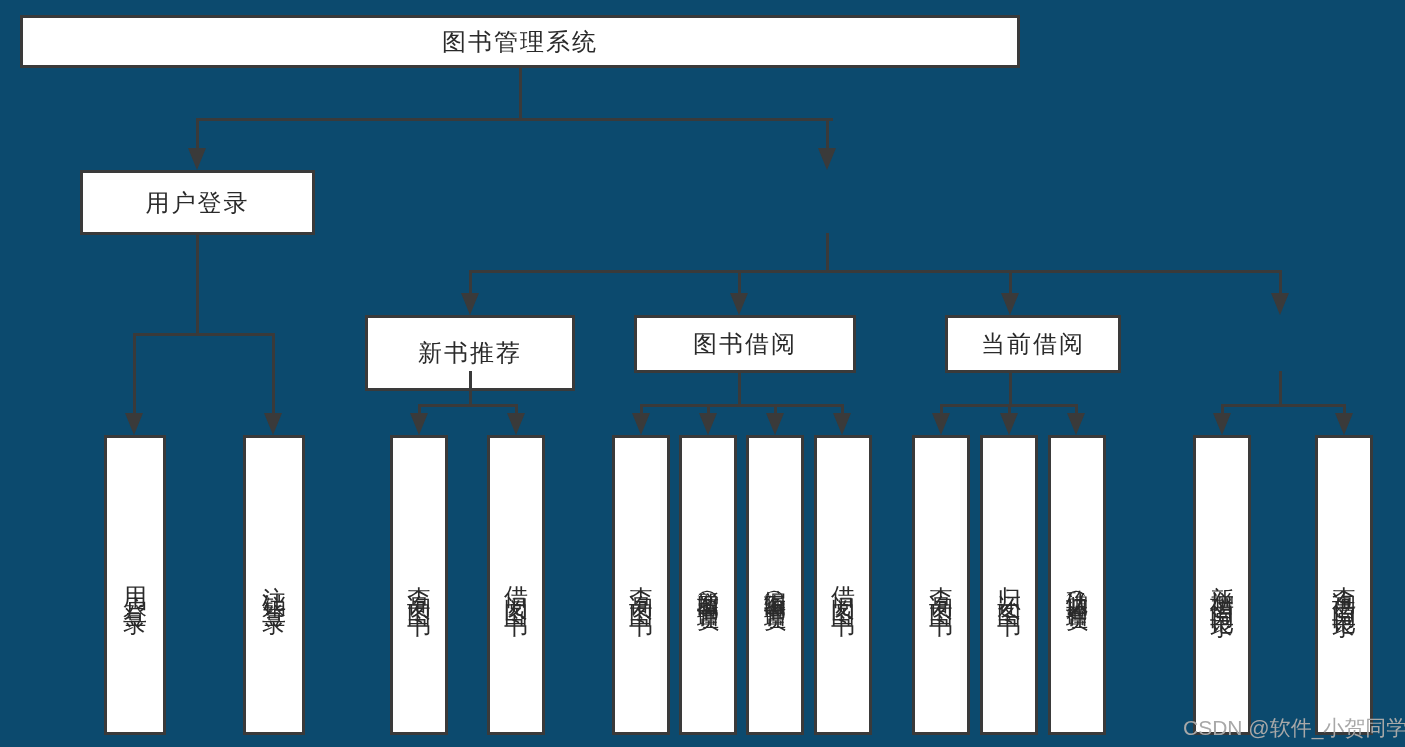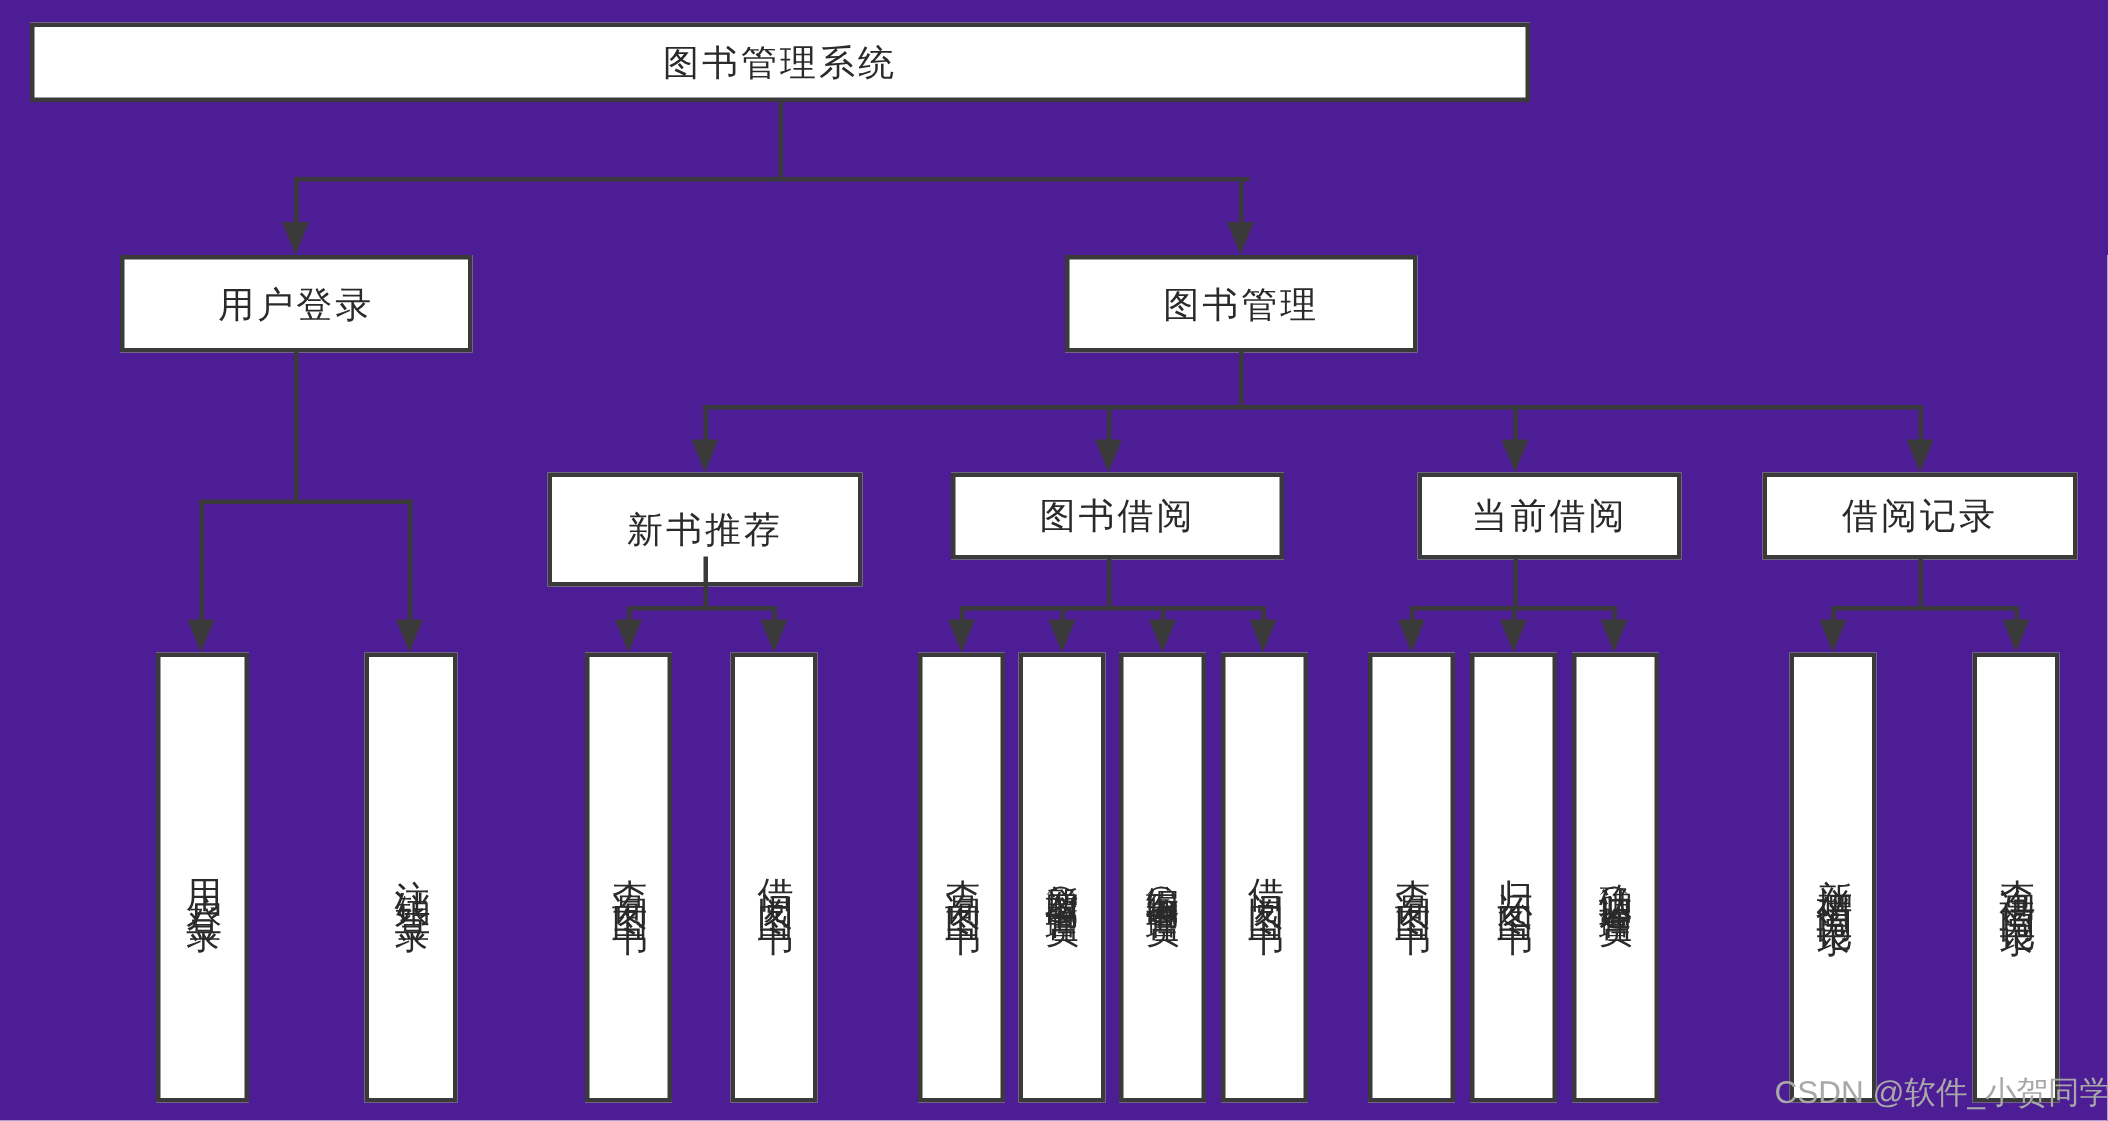--- a/index.html
+++ b/index.html
@@ -1,18 +1,18 @@
 <!DOCTYPE html>
 <html><head>
 <meta charset="utf-8">
 <style>
   html,body { margin:0; padding:0; background:#fff; }
   .canvas {
     position:relative; width:1405px; height:747px;
-    background:#4c1d95; overflow:hidden;
+    background:#0c4a6e; overflow:hidden;
     font-family:"Liberation Sans", sans-serif;
     color:#262626;
   }
   .node {
     position:absolute; background:#fff;
     border:3px solid #3a3a3a; box-sizing:border-box;
     display:flex; align-items:center; justify-content:center;
     text-align:center; color:#2a2a2a;
   }
   .h { font-size:24px; letter-spacing:2px; }
@@ -37,26 +37,24 @@
   }
 </style>
 </head>
 <body>
 
 <div class="canvas">
 
   <div class="node h" style="left:20px;top:15px;width:1000px;height:53px">图书管理系统</div>
 
   <div class="node h" style="left:80px;top:170px;width:235px;height:65px">用户登录</div>
-  <div class="node h" style="left:710px;top:170px;width:235px;height:65px">图书管理</div>
 
   <div class="node h" style="left:365px;top:315px;width:210px;height:76px">新书推荐</div>
   <div class="node h" style="left:634px;top:315px;width:222px;height:58px">图书借阅</div>
   <div class="node h" style="left:945px;top:315px;width:176px;height:58px">当前借阅</div>
-  <div class="node h" style="left:1175px;top:315px;width:210px;height:58px">借阅记录</div>
 
   <div class="node v" style="left:104px;top:435px;width:62px;height:300px">用户登录</div>
   <div class="node v" style="left:243px;top:435px;width:62px;height:300px">注销登录</div>
 
   <div class="node v" style="left:390px;top:435px;width:58px;height:300px">查询图书</div>
   <div class="node v" style="left:487px;top:435px;width:58px;height:300px">借阅图书</div>
 
   <div class="node v" style="left:612px;top:435px;width:58px;height:300px">查询图书</div>
   <div class="node v-long node" style="left:679px;top:435px;width:58px;height:300px">新增图书（管理员）</div>
   <div class="node v-long node" style="left:746px;top:435px;width:58px;height:300px">编辑图书（管理员）</div>

